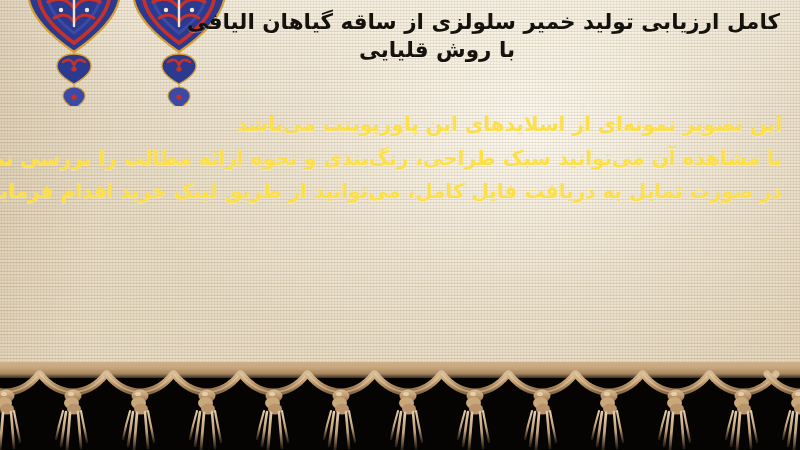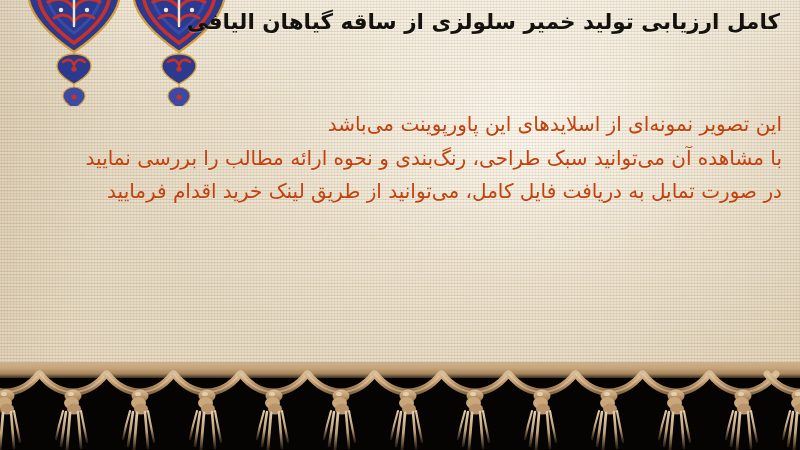--- a/index.html
+++ b/index.html
@@ -101,23 +101,23 @@
   .title-line-1 { display: block; text-align: right; padding-right: 6px; }
   .title-line-2 { display: block; text-align: center; padding-right: 78px; }
 
   
   .body-block {
     position: absolute;
     right: 16px;
     top: 108px;
     width: 770px;
     text-align: right;
-    color: #c2410c;
+    color: #fde047;
     font-size: 20px;
-    font-weight: 400;
+    font-weight: 700;
     line-height: 1.68;
     text-shadow: 0 1px 0 rgba(255,255,255,0.25);
   }
   .body-line { display: block; white-space: nowrap; }
   .body-line.l1 { padding-right: 2px; }
   .body-line.l2 { padding-right: 2px; }
   .body-line.l3 { padding-right: 2px; }
 
   
   .fringe-band {
@@ -200,20 +200,21 @@
       <use href="#pendant" x="0" y="0" transform="translate(74,98)"></use>
     </g>
     <g data-interactable="false">
       <use href="#medallion" x="0" y="0" transform="translate(179,44)"></use>
       <use href="#pendant" x="0" y="0" transform="translate(179,98)"></use>
     </g>
   </svg>
 
   <div class="title-block" data-interactable="false">
     <span class="title-line-1" data-interactable="false">کامل ارزیابی تولید خمیر سلولزی از ساقه گیاهان الیافی</span>
+    <span class="title-line-2" data-interactable="false">با روش قلیایی</span>
   </div>
 
   <div class="body-block" data-interactable="false">
     <span class="body-line l1" data-interactable="false">این تصویر نمونه‌ای از اسلایدهای این پاورپوینت می‌باشد</span>
     <span class="body-line l2" data-interactable="false">با مشاهده آن می‌توانید سبک طراحی، رنگ‌بندی و نحوه ارائه مطالب را بررسی نمایید</span>
     <span class="body-line l3" data-interactable="false">در صورت تمایل به دریافت فایل کامل، می‌توانید از طریق لینک خرید اقدام فرمایید</span>
   </div>
 
   <div class="fringe-band" data-interactable="false">
     <div class="fringe-top-edge" data-interactable="false"></div>

